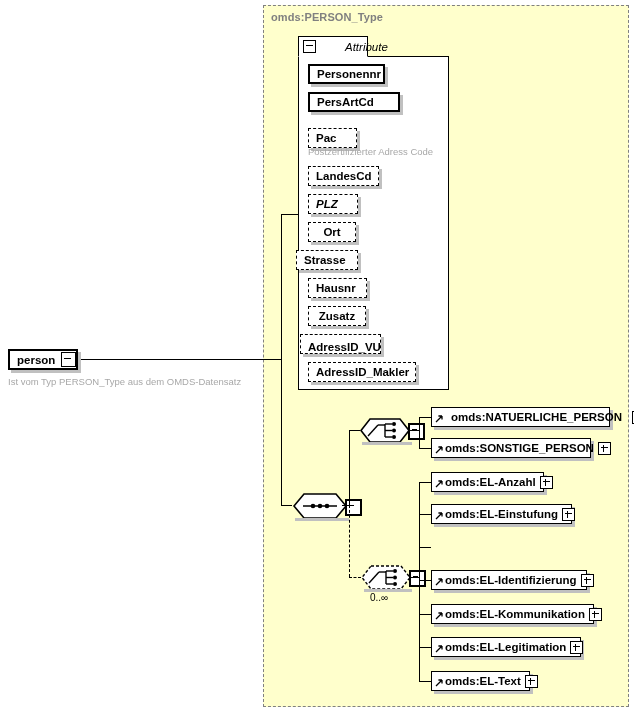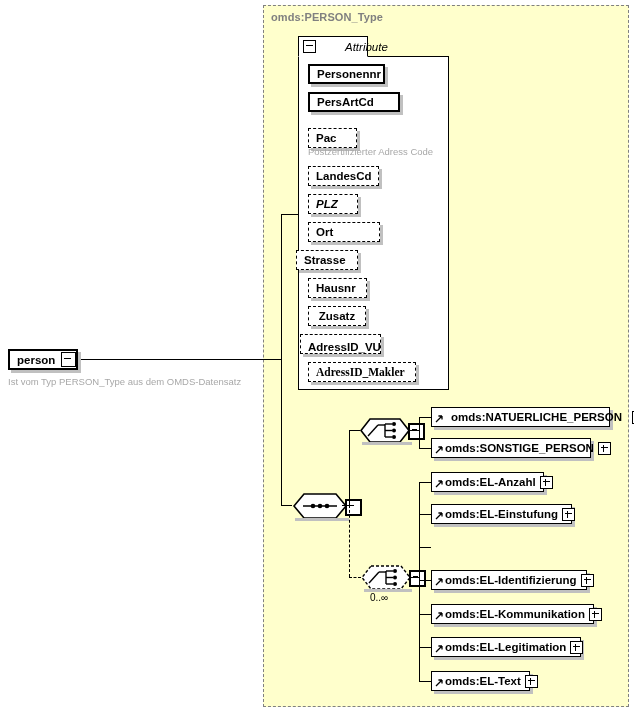--- a/index.html
+++ b/index.html
@@ -101,36 +101,36 @@
     <span>Pac</span>
   </div>
   <div class="annot" style="left:308px;top:146px;">Postzertifizierter Adress Code</div>
 
   <div class="attr opt" style="left:308px;top:166px;width:71px;">
     <span>LandesCd</span>
   </div>
   <div class="attr opt" style="left:308px;top:194px;width:50px;font-style:italic;">
     <span>PLZ</span>
   </div>
-  <div class="attr opt" style="left:308px;top:222px;width:72px;">
+  <div class="attr opt" style="left:308px;top:222px;width:48px;justify-content:center;">
     <span>Ort</span>
   </div>
   <div class="attr opt" style="left:296px;top:250px;width:62px;">
     <span>Strasse</span>
   </div>
   <div class="attr opt" style="left:308px;top:278px;width:59px;">
     <span>Hausnr</span>
   </div>
   <div class="attr opt" style="left:308px;top:306px;width:58px;justify-content:center;">
     <span>Zusatz</span>
   </div>
   <div class="attr opt" style="left:300px;top:334px;width:81px;align-items:flex-end;">
     <span>AdressID_VU</span>
   </div>
-  <div class="attr opt" style="left:308px;top:362px;width:108px;font-family:Liberation Serif, serif;">
+  <div class="attr opt" style="left:308px;top:362px;width:108px;">
     <span>AdressID_Makler</span>
   </div>
 
   <div class="elem" style="left:8px;top:349px;width:70px;">
     <span>person</span>
     <span class="exp"></span>
   </div>
   <div class="annot" style="left:8px;top:376px;">Ist vom Typ PERSON_Type aus dem OMDS-Datensatz</div>
 
   <div class="comp" style="left:292px;top:493px;">

